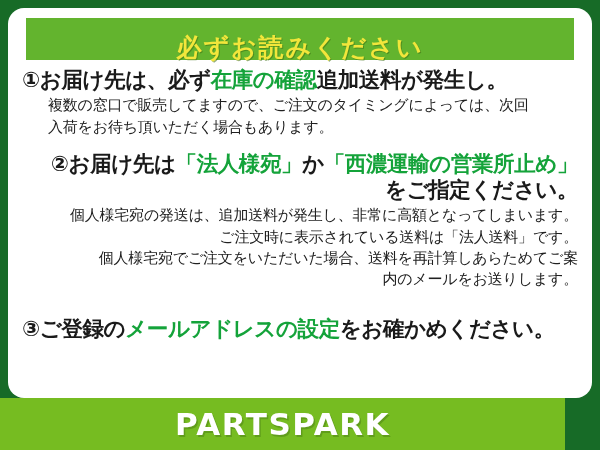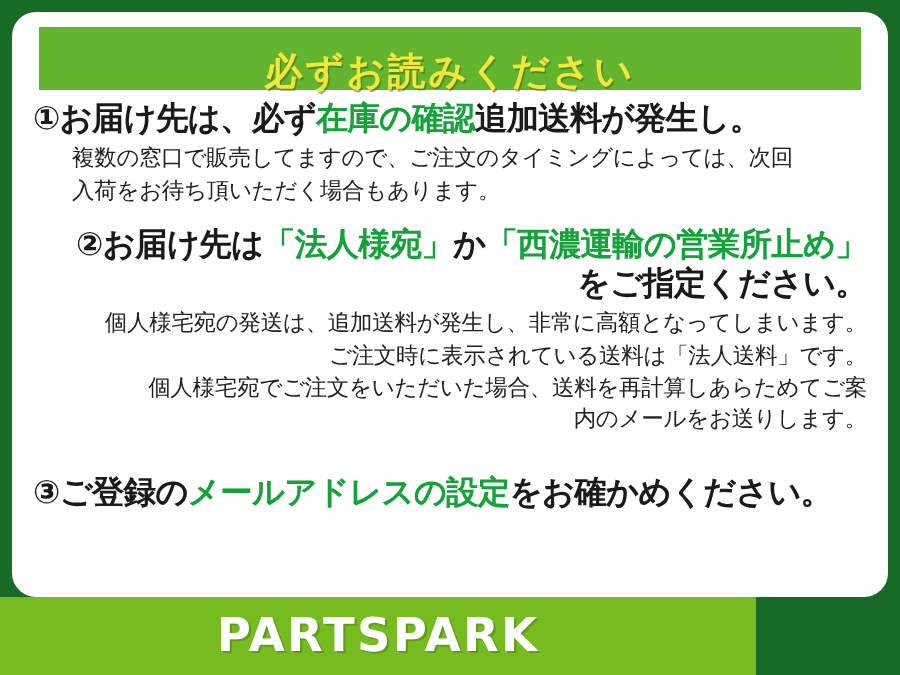--- a/index.html
+++ b/index.html
@@ -86,21 +86,21 @@
     white-space: pre-line;
   }
   #item-1 { margin-top: 1px; }
   #item-2 { margin-top: 13px; text-align: right; }
   #item-3 { margin-top: 26px; }
   
   #footer {
     position: absolute;
     left: 0;
     bottom: 0;
-    width: 504px;
+    width: 565px;
     height: 52px;
     background: #76bc21;
     display: flex;
     align-items: center;
     justify-content: center;
   }
   #brand {
     color: #ffffff;
     font-size: 31px;
     font-weight: bold;

